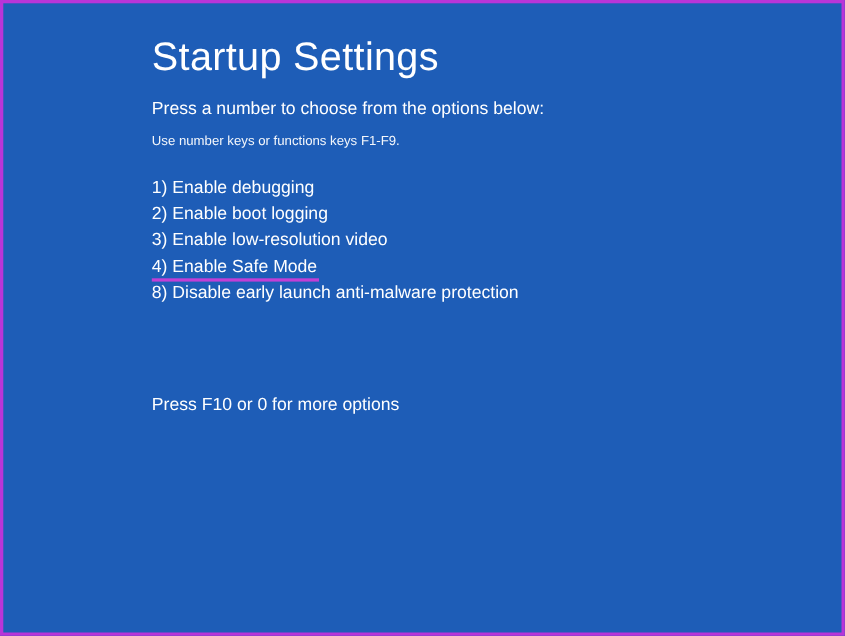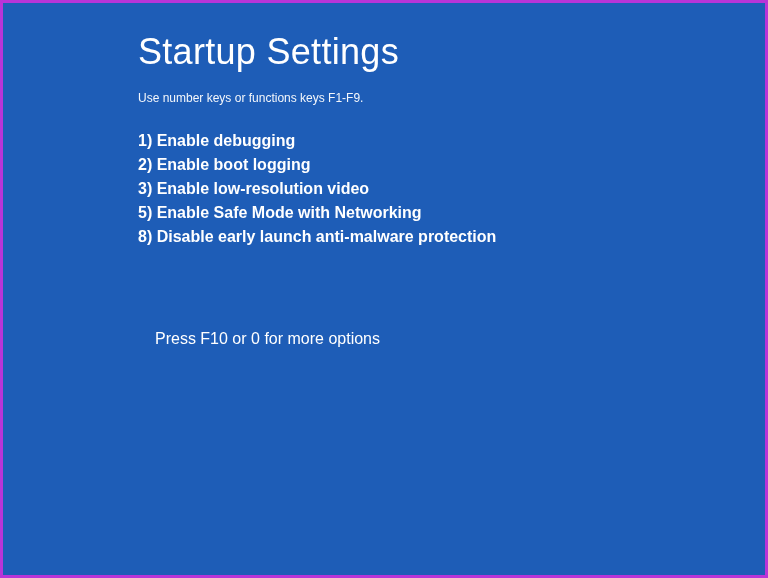--- a/index.html
+++ b/index.html
@@ -35,54 +35,54 @@
       font-size: 12px;
       font-weight: 300;
       margin-bottom: 24px;
       opacity: 0.95;
     }
     .options {
       list-style: none;
     }
     .options li {
       font-size: 16px;
-      font-weight: 700;
+      font-weight: 400;
       line-height: 1.5;
       position: relative;
     }
     .options li.highlighted::after {
       content: "";
       position: absolute;
       left: 0;
       bottom: -1px;
       width: 152px;
       height: 3px;
       background: #c13fd6;
     }
     .footer {
       margin-top: 78px;
-      margin-left: 17px;
     }
     .footer-line {
       font-size: 16px;
       font-weight: 300;
       line-height: 1.5;
     }
   </style>
 </head>
 <body>
 
 <div class="content">
   <h1 class="title">Startup Settings</h1>
+  <p class="subtitle">Press a number to choose from the options below:</p>
   <p class="hint">Use number keys or functions keys F1-F9.</p>
 
   <ul class="options">
     <li>1) Enable debugging</li>
     <li>2) Enable boot logging</li>
     <li>3) Enable low-resolution video</li>
-    <li>5) Enable Safe Mode with Networking</li>
+    <li class="highlighted">4) Enable Safe Mode</li>
     <li>8) Disable early launch anti-malware protection</li>
   </ul>
 
   <div class="footer">
     <p class="footer-line">Press F10 or 0 for more options</p>
   </div>
 </div>
 
 </body></html>

